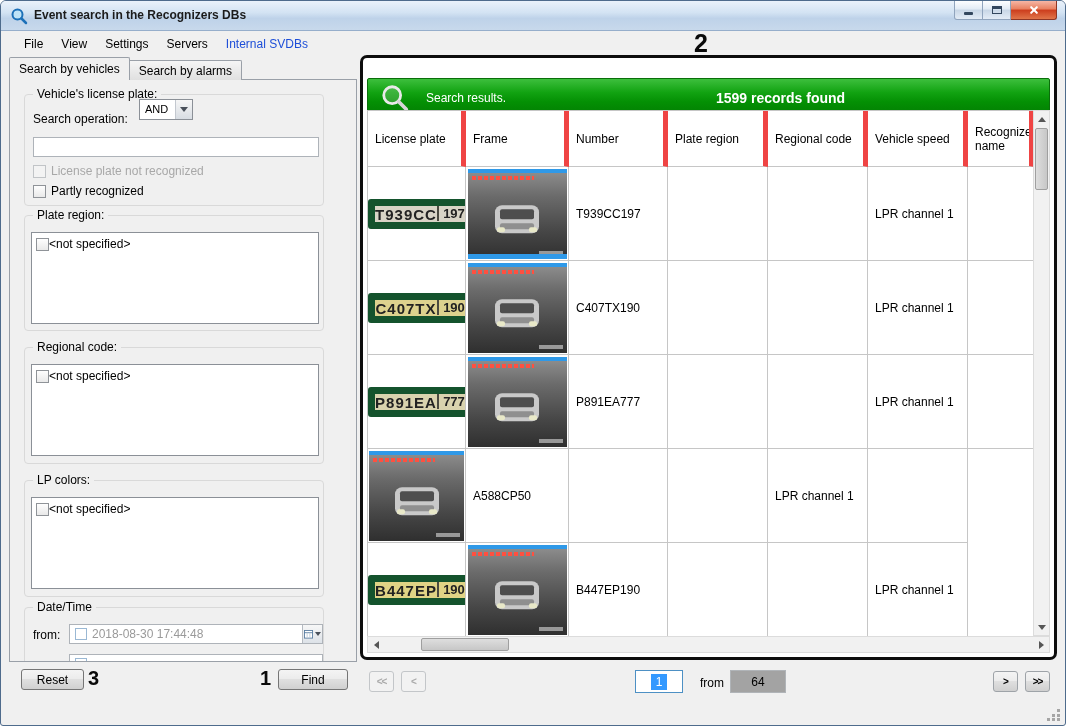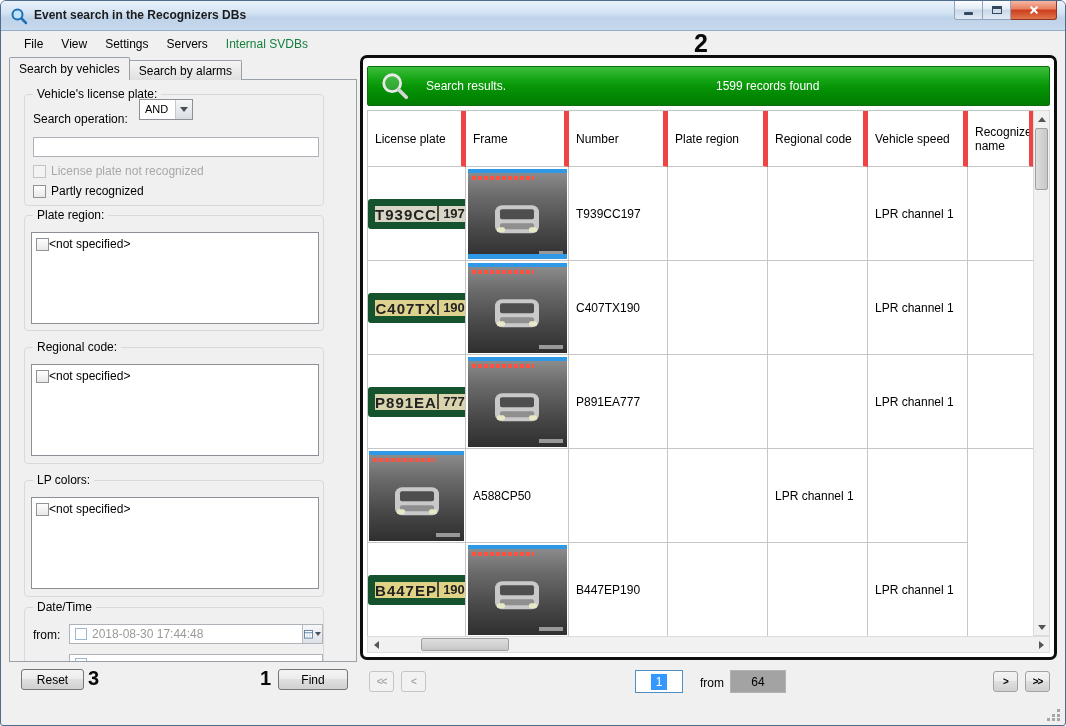--- a/index.html
+++ b/index.html
@@ -23,21 +23,21 @@
   .glyph-min{width:9px;height:3px;background:#33475e;border-radius:1px;margin-top:7px}
   .glyph-max{width:10px;height:8px;border:1px solid #33475e;border-top:3px solid #33475e}
   .glyph-close{position:relative;width:10px;height:10px}
   .glyph-close::before,.glyph-close::after{content:"";position:absolute;left:4px;top:0;width:2px;height:10px;background:#fff;border-radius:1px}
   .glyph-close::before{transform:rotate(45deg)}
   .glyph-close::after{transform:rotate(-45deg)}
 
   
   .menubar{position:absolute;top:31px;left:1px;right:1px;height:23px;background:#f0f0f0;display:flex;padding-left:13px}
   .menu-item{padding:12px 9px;display:flex;align-items:center;cursor:default}
-  .menu-item.disabled{color:#15803d}
+  .menu-item.disabled{color:#1d4ed8}
 
   
   .tabstrip{position:absolute;left:8px;top:56px;height:23px;display:flex;align-items:flex-end;z-index:4}
   .tab{border:1px solid #9aa0a8;border-bottom:none;padding:0 9px;display:flex;align-items:center}
   .tab.active{height:23px;background:#f0f0f0;border-radius:2px 2px 0 0;z-index:5}
   .tab.inactive{height:20px;background:linear-gradient(#f5f5f5,#e0e0e0);border-left:none;border-radius:0 2px 0 0}
   .search-panel{position:absolute;left:8px;top:78px;width:348px;height:583px;background:#f0f0f0;border:1px solid #9aa0a8;overflow:hidden;z-index:2}
 
   .groupbox{position:absolute;left:14px;width:300px;border:1px solid #d9d9d9;border-radius:4px}
   .gb-title{position:absolute;top:-8px;left:8px;background:#f0f0f0;padding:0 4px;font-size:12px;white-space:nowrap}
@@ -62,25 +62,25 @@
   .lb-item{display:flex;align-items:center;padding:4px 4px}
 
   .datebox{position:absolute;left:44px;top:16px;width:254px;height:20px;background:#fff;border:1px solid #aeb3b9;display:flex;align-items:center}
   .datebox.second{top:46px}
   .date-cb{width:12px;height:12px;border:1px solid #9ab8d4;background:#fff;margin:0 5px;flex:none}
   .date-text{flex:1;color:#9a9a9a;font-size:12px}
   .cal-btn{width:20px;height:18px;margin-right:0;background:linear-gradient(#f7f7f7,#dde2e8);border-left:1px solid #b5bac1;display:flex;align-items:center;justify-content:center;gap:2px}
 
   
   .results-frame{position:absolute;left:359px;top:54px;width:697px;height:605px;background:#fff;border:3px solid #0d0d0d;border-radius:7px;overflow:hidden}
-  .green-bar{position:absolute;left:4px;top:8px;width:683px;height:40px;border:1px solid #0a6e0a;border-radius:2px;
+  .green-bar{position:absolute;left:4px;top:20px;width:683px;height:40px;border:1px solid #0a6e0a;border-radius:2px;
     background:linear-gradient(180deg,#3dbf3d,#12a312 35%,#049004 60%,#027c02);display:flex;align-items:center;color:#fff}
   .gb-icon{margin-left:12px;width:30px;height:30px;flex:none}
   .gb-status{margin-left:16px;font-size:12px}
-  .gb-count{position:absolute;left:348px;font-weight:normal;font-size:12px}
+  .gb-count{position:absolute;left:348px;font-weight:bold;font-size:14px}
 
   .results-table{position:absolute;left:4px;top:52px;width:666px;height:526px;overflow:hidden;border-top:1px solid #c6c6c6;border-left:1px solid #c6c6c6;background:#fff}
   .thead,.trow{display:grid;grid-template-columns:98px 103px 99px 100px 100px 100px 66px}
   .thead{height:56px}
   .th{border-right:5px solid #ef4444;border-bottom:1px solid #c6c6c6;display:flex;align-items:center;padding:4px 7px;font-size:12px;overflow:hidden}
   .trow{height:94px}
   .cell{border-right:1px solid #c6c6c6;border-bottom:1px solid #c6c6c6;display:flex;align-items:center;overflow:hidden;font-size:12px}
   .cell-number,.cell-recognizer{padding:0 7px}
   .plate{width:108px;height:30px;border:7px solid #14532d;border-radius:3px;display:flex;align-items:flex-start;flex:none;background:#ddd6a8}
   .plate-main{flex:1;display:flex;align-items:center;justify-content:center;font-weight:bold;font-size:15px;letter-spacing:1px;color:#222}

